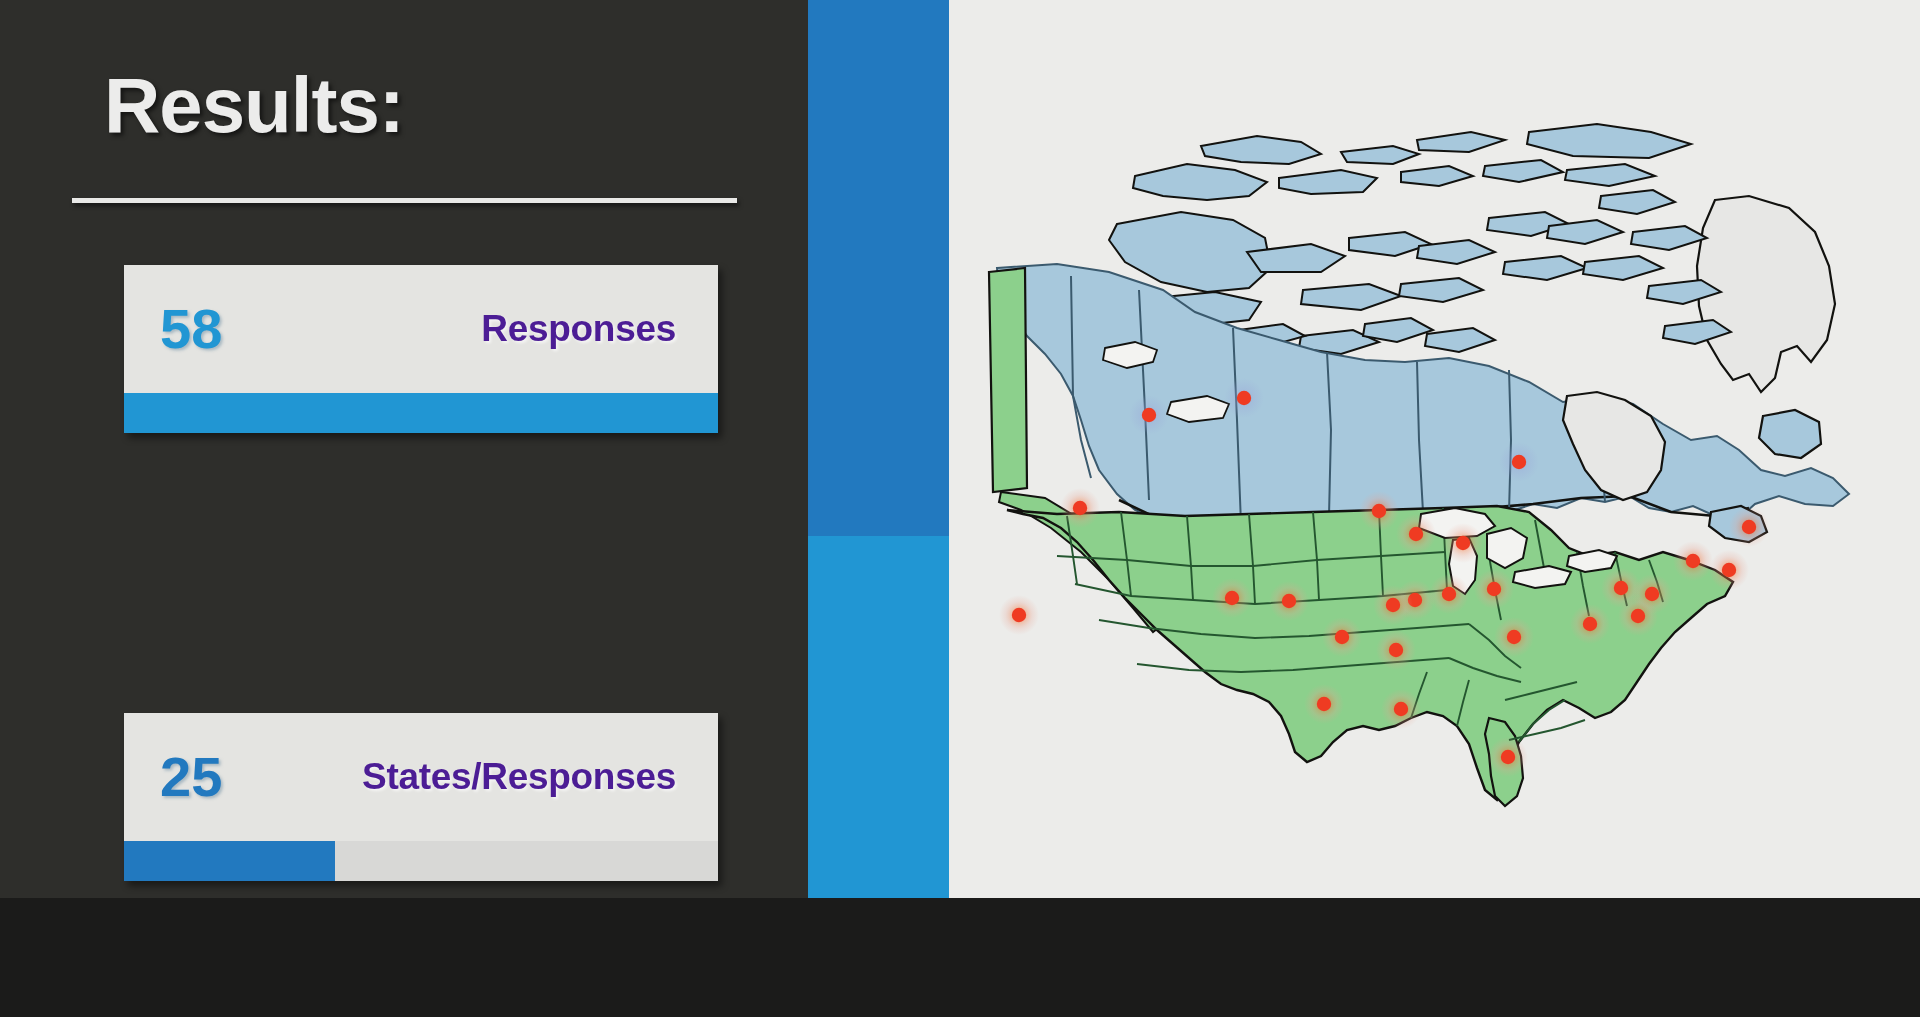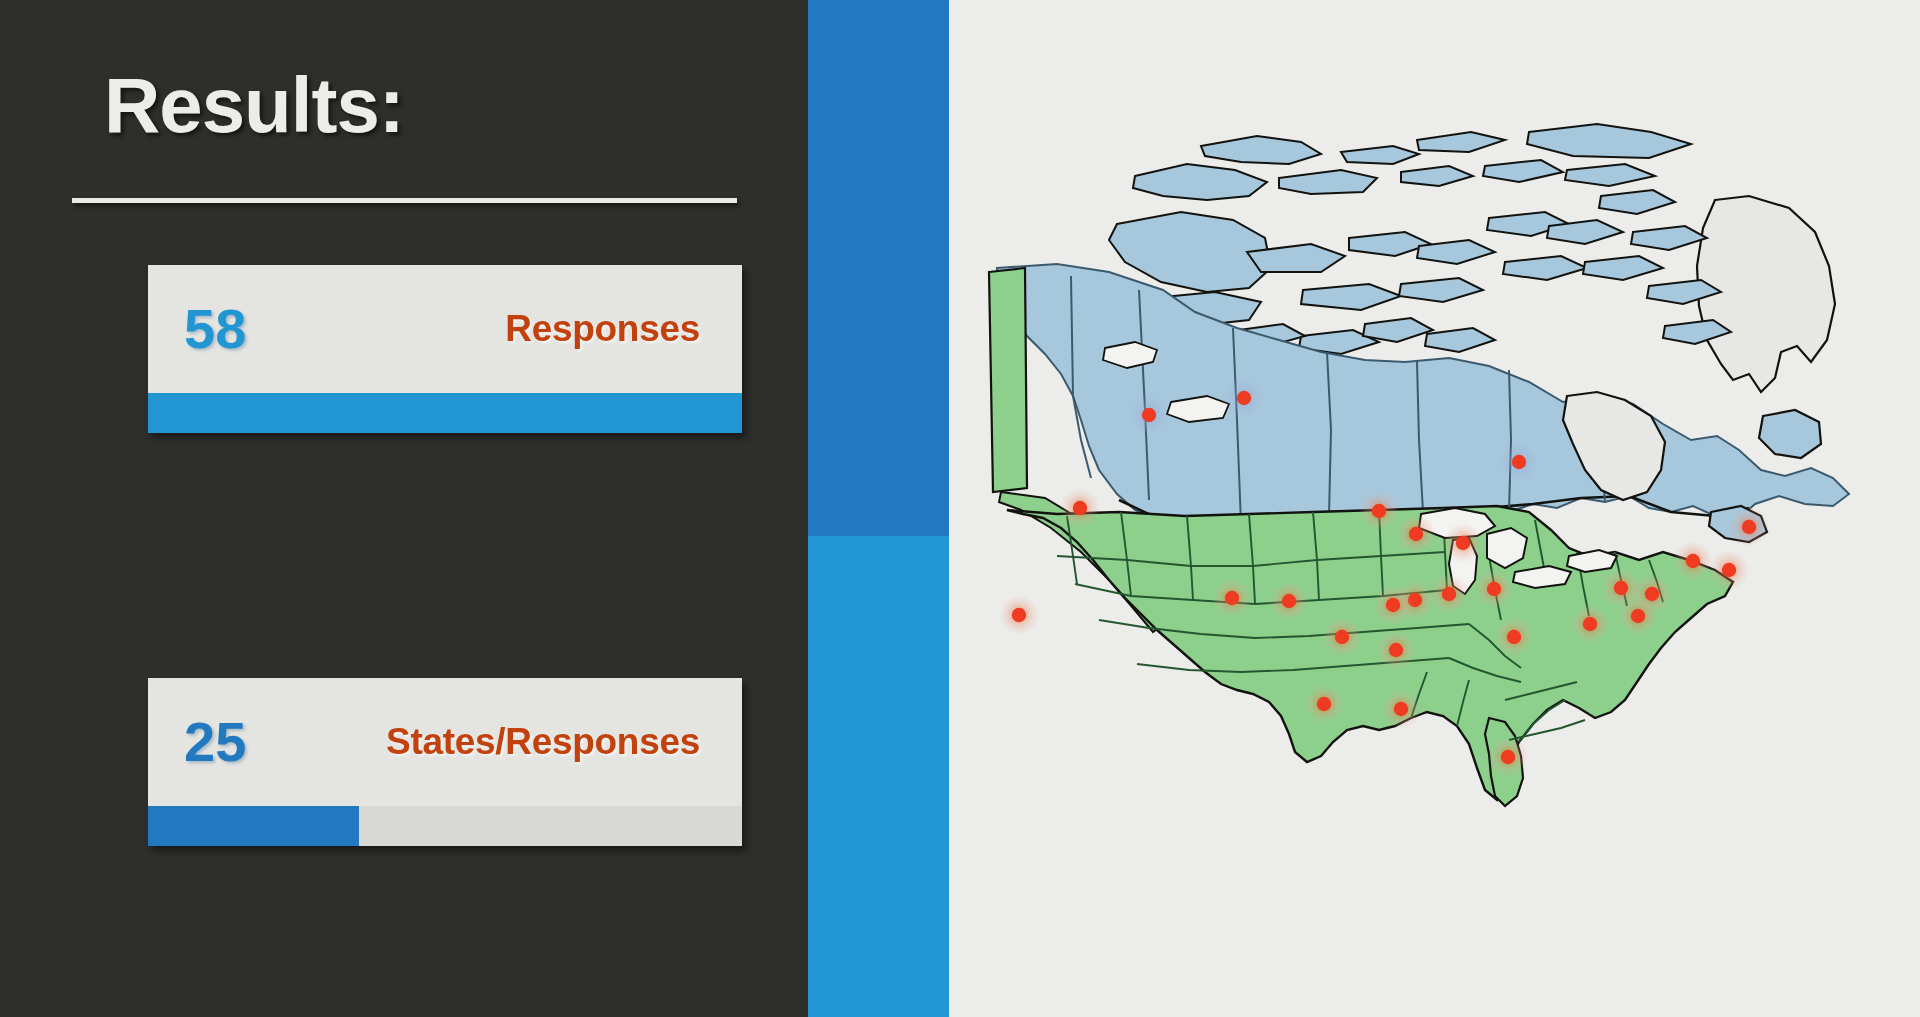--- a/index.html
+++ b/index.html
@@ -7,21 +7,21 @@
     margin: 0;
     padding: 0;
     background: #1b1b1a;
   }
   body {
     font-family: "Liberation Sans", sans-serif;
   }
   #slide {
     position: relative;
     width: 1920px;
-    height: 1017px;
+    height: 898px;
     overflow: hidden;
     background: #2e2e2b;
   }
 
   
   #left-panel {
     position: absolute;
     left: 0; top: 0;
     width: 808px; height: 1017px;
     background: #2e2e2b;
@@ -50,25 +50,24 @@
 
   
   .stat-card {
     position: absolute;
     left: 124px;
     width: 594px;
     height: 168px;
     background: #e4e4e1;
     box-shadow: 4px 5px 7px rgba(0,0,0,0.45);
     overflow: hidden;
-    margin-left: 24px;
   }
   .stat-card.card-0 { top: 265px; }
   .stat-card.card-1 { top: 473px; }
-  .stat-card.card-2 { top: 678px; }
+  .stat-card.card-2 { top: 713px; }
 
   .stat-row {
     position: absolute;
     left: 0; top: 0;
     right: 0;
     height: 128px;
     display: flex;
     align-items: center;
     justify-content: space-between;
     padding: 0 42px 0 36px;
@@ -76,21 +75,21 @@
   }
   .stat-value {
     font-size: 56px;
     font-weight: bold;
     line-height: 1;
     text-shadow: 2px 2px 3px rgba(120,150,170,0.55);
   }
   .stat-label {
     font-size: 37px;
     font-weight: bold;
-    color: #c2410c;
+    color: #4c1d95;
     letter-spacing: -0.3px;
     text-shadow: 2px 2px 3px rgba(255,255,255,0.65);
   }
 
   .stat-track {
     position: absolute;
     left: 0;
     bottom: 0;
     width: 100%;
     height: 40px;

